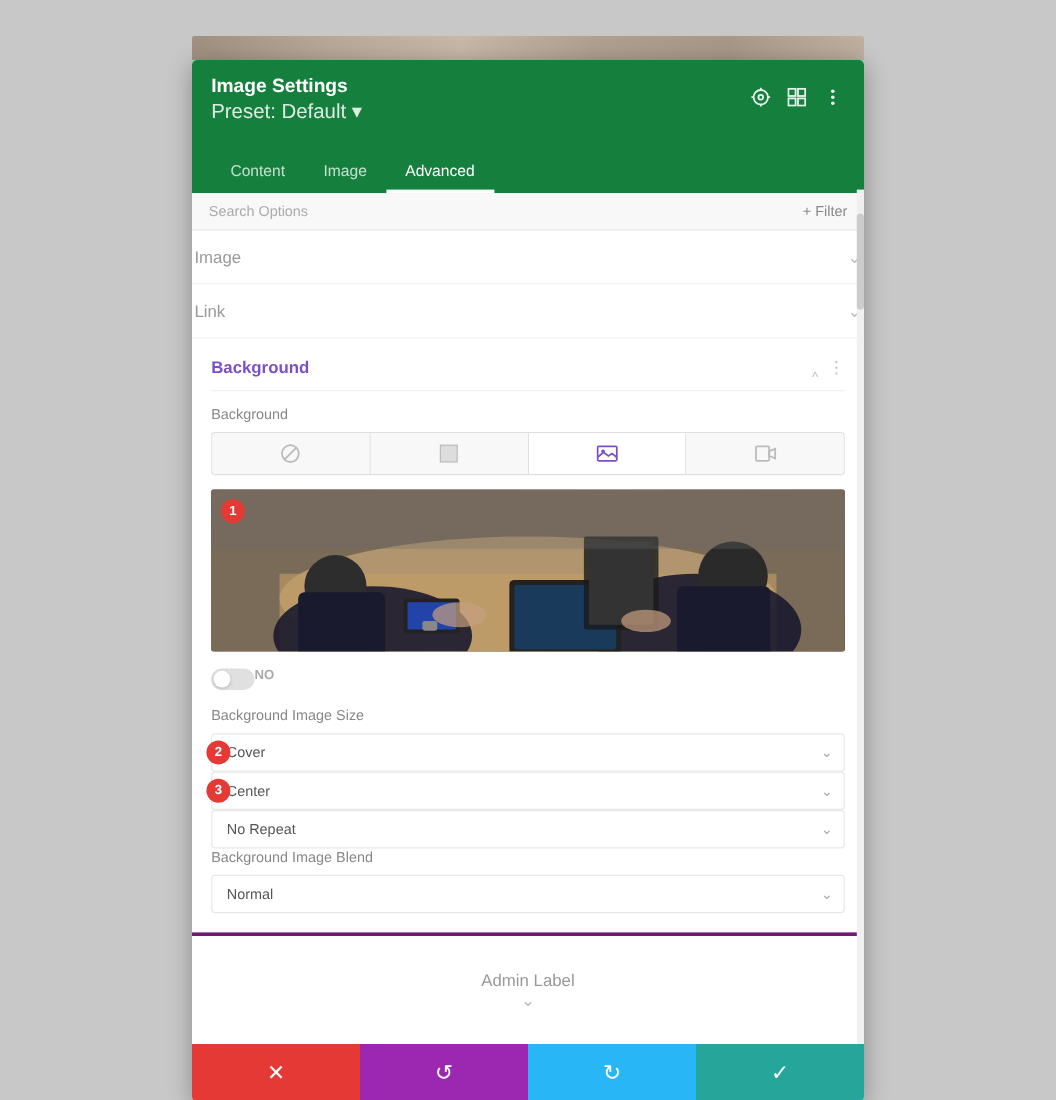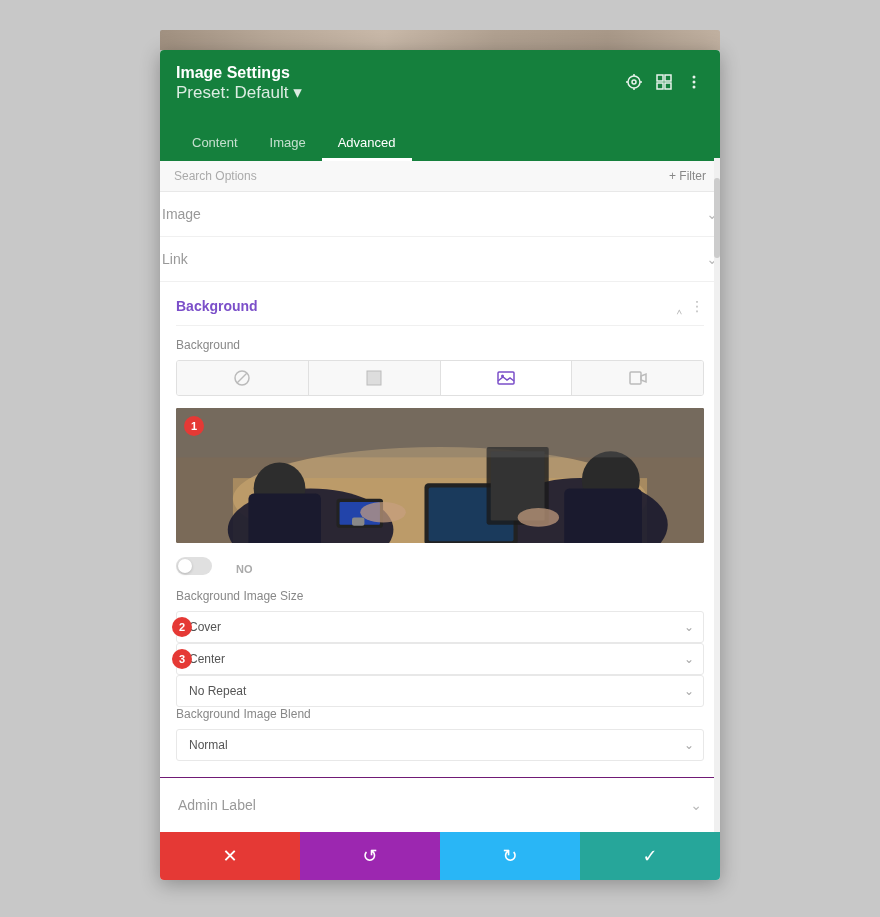--- a/index.html
+++ b/index.html
@@ -222,22 +222,22 @@
     }
     
     .image-preview svg {
       width: 100%;
       height: 100%;
     }
 
     
     .toggle-row {
       display: flex;
-      align-items: flex-end;
-      gap: 24px;
+      align-items: flex-start;
+      gap: 0;
       margin-bottom: 2px;
     }
     .toggle-switch {
       width: 36px;
       height: 18px;
       background: #e0e0e0;
       border-radius: 9px;
       position: relative;
       cursor: pointer;
       border: none;
@@ -306,23 +306,24 @@
       color: #aaa;
       font-size: 12px;
       pointer-events: none;
     }
 
     
     .admin-section-row {
       display: flex;
       justify-content: space-between;
       align-items: center;
-      padding: 19px 18px;
-      border-top: 1px solid #701a75;
-      cursor: pointer;
+      padding: 29px 18px;
+      border-top: 3px solid #701a75;
+      cursor: pointer;
+      flex-direction: column;
     }
 
     
     .action-bar {
       display: flex;
       height: 48px;
     }
     .action-btn {
       flex: 1;
       border: none;

